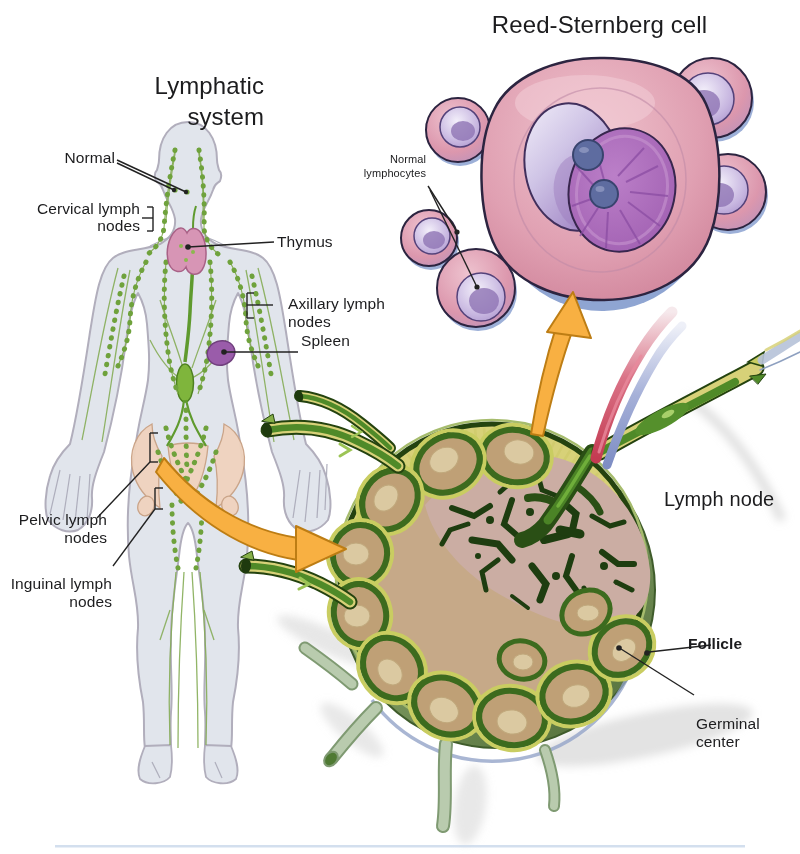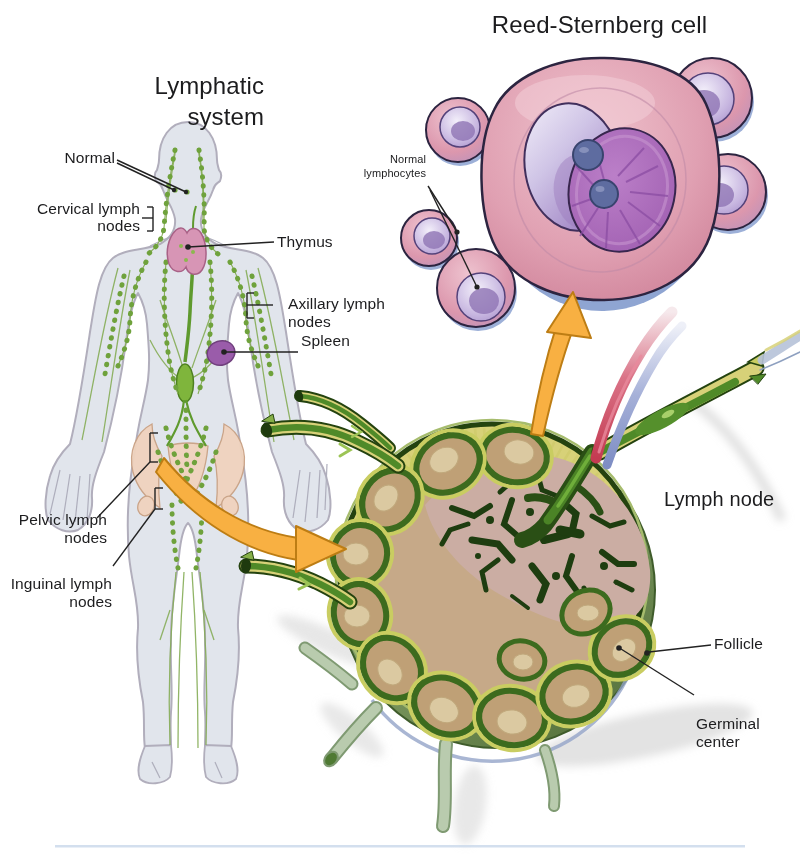--- a/index.html
+++ b/index.html
@@ -13,21 +13,21 @@
   .l-reedstern{left:447px;top:9px;width:305px;text-align:center;font-size:21px;}
   .l-tonsils{left:25px;top:149px;width:90px;text-align:right;}
   .l-cervical{left:18px;top:200px;width:122px;text-align:right;line-height:1.12;}
   .l-thymus{left:277px;top:233px;width:80px;}
   .l-axillary{left:288px;top:295px;width:112px;}
   .l-spleen{left:301px;top:332px;width:70px;}
   .l-pelvic{left:12px;top:511px;width:95px;text-align:right;}
   .l-inguinal{left:0px;top:559px;width:112px;text-align:right;margin-top:16px;}
   .l-normlymph{left:306px;top:152px;width:120px;text-align:right;font-size:11px;line-height:1.3;}
   .l-lymphnode{left:664px;top:488px;width:130px;font-size:20px;}
-  .l-follicle{left:714px;top:635px;width:75px;}
+  .l-follicle{left:688px;top:635px;width:75px;font-weight:bold;}
   .l-germinal{left:696px;top:687px;width:95px;margin-top:28px;}
 </style>
 </head>
 <body>
 
 <div id="stage">
 
 <svg id="art" width="800" height="854" viewBox="0 0 800 854">
   <defs>
     <filter id="soft" x="-40%" y="-40%" width="180%" height="180%">

